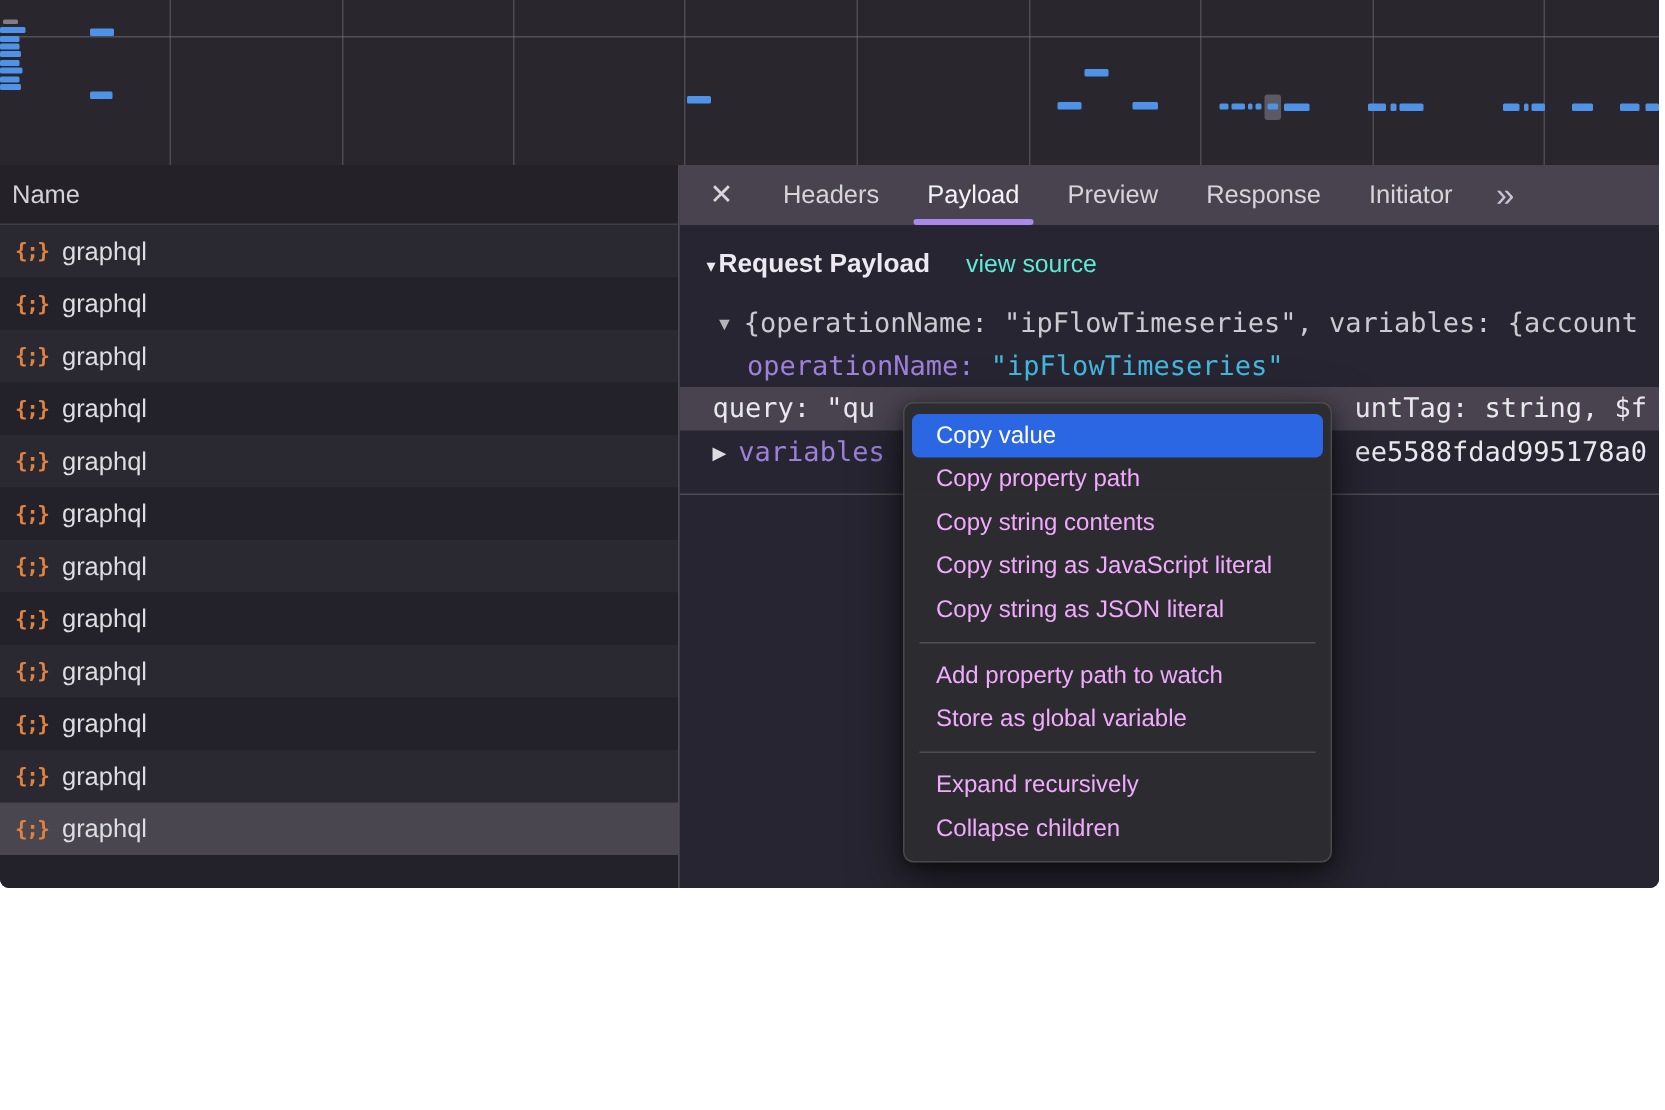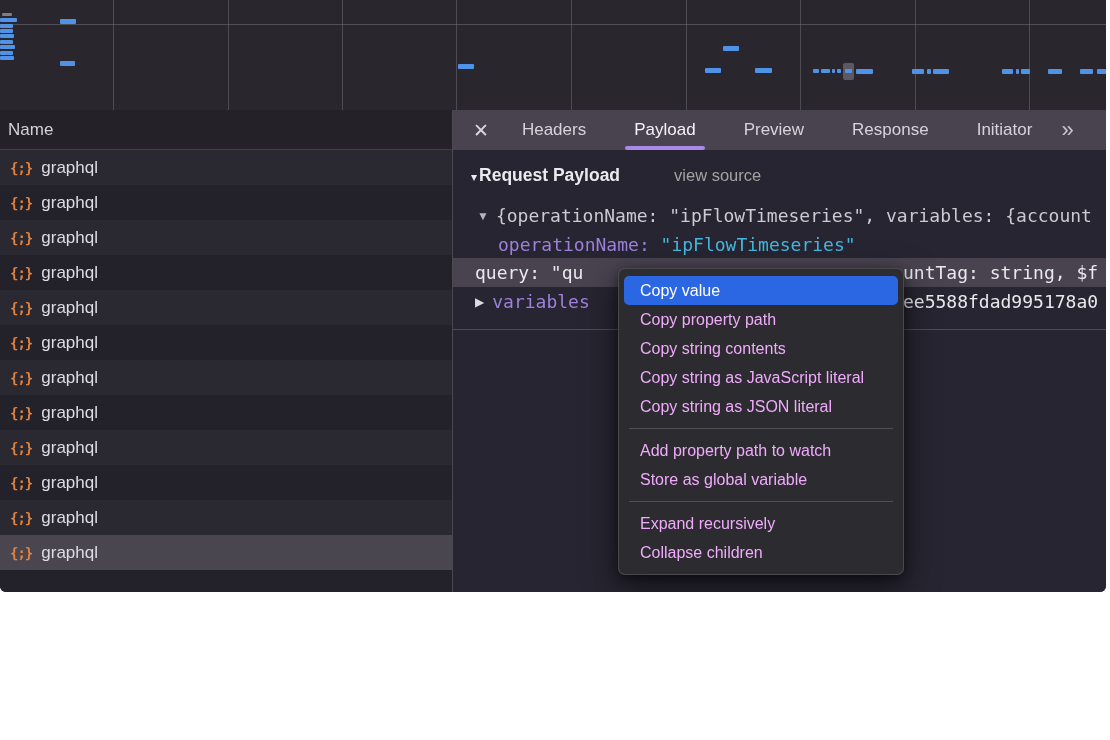--- a/index.html
+++ b/index.html
@@ -42,40 +42,40 @@
        display:flex;align-items:center;margin-right:14px;cursor:default;white-space:nowrap;}
   .tab.active{color:#f4f2f7;}
   .tab.active::after{content:"";position:absolute;left:0;right:0;bottom:0;height:4px;
                      background:#a98aeb;border-radius:2px;}
   .tab-overflow{color:#c9c2d2;font-size:22px;margin-left:6px;line-height:1;cursor:default;}
 
   .detail-content{position:absolute;left:0;top:40px;width:653px;height:532px;overflow:hidden;}
   .payload-header{position:absolute;left:18px;top:15px;display:flex;align-items:baseline;}
   .sec-tri{color:#eceaf0;font-size:12px;margin-right:2px;}
   .payload-title{color:#eceaf0;font-size:17.5px;font-weight:bold;}
-  .view-source{color:#a3a3a3;font-size:16.5px;margin-left:54px;}
+  .view-source{color:#5eead4;font-size:16.5px;margin-left:24px;}
 
   .mono{font-family:"DejaVu Sans Mono",monospace;font-size:18px;white-space:pre;}
   .tree-line{position:absolute;height:29px;display:flex;align-items:center;white-space:nowrap;}
   .tri-gray{color:#b5b3bb;font-size:12px;margin-right:7px;}
   .tri-white{color:#dddce2;font-size:12px;margin-right:8px;}
   .k-purple{color:#9c80da;}
   .v-cyan{color:#44b7de;}
   .t-gray{color:#cbc9d1;}
   .t-white{color:#e9e8ee;}
   .band{left:0;width:653px;background:#48434f;}
   .right-frag{position:absolute;left:450px;top:0;height:29px;display:flex;align-items:center;}
   .payload-divider{position:absolute;left:0;top:179px;width:653px;height:1px;background:#4e4c54;}
 
   
   .footer-divider{position:absolute;left:0;top:682px;width:1106px;height:1px;background:#5e5c63;}
   .footer{position:absolute;left:0;top:683px;width:1106px;height:54px;background:#242229;}
 
   
-  .ctx-menu{position:absolute;left:618px;top:268px;width:286px;box-sizing:border-box;
+  .ctx-menu{position:absolute;left:602px;top:268px;width:286px;box-sizing:border-box;
             background:rgba(45,44,48,0.98);border:1px solid rgba(255,255,255,0.14);
             border-radius:7px;padding:7px 0;z-index:50;
             box-shadow:0 12px 34px rgba(0,0,0,0.55), 0 3px 10px rgba(0,0,0,0.4);}
   .menu-item{height:29px;display:flex;align-items:center;color:#f0abfc;font-size:16px;
              padding-left:21px;white-space:nowrap;cursor:default;}
   .menu-item.highlighted{background:#2b66e3;color:#ffffff;margin:0 5px;padding-left:16px;
                          border-radius:5px;}
   .menu-sep{height:1px;background:#504f54;margin:7px 10px;}
 </style>
 </head>
@@ -181,21 +181,21 @@
           <span>graphql</span>
         </div>
       </div>
   </div>
 
   <div class="v-divider"></div>
 
   <div class="detail-panel">
     <div class="tab-bar">
       <span class="close-x">✕</span>
-      <span id="tabs-mount" style="display: flex; gap: 16px;">
+      <span id="tabs-mount" style="display: flex;">
           <div class="tab">Headers</div>
           <div class="tab active">Payload</div>
           <div class="tab">Preview</div>
           <div class="tab">Response</div>
           <div class="tab">Initiator</div>
         </span>
       <span class="tab-overflow">»</span>
     </div>
 
     <div class="detail-content">

